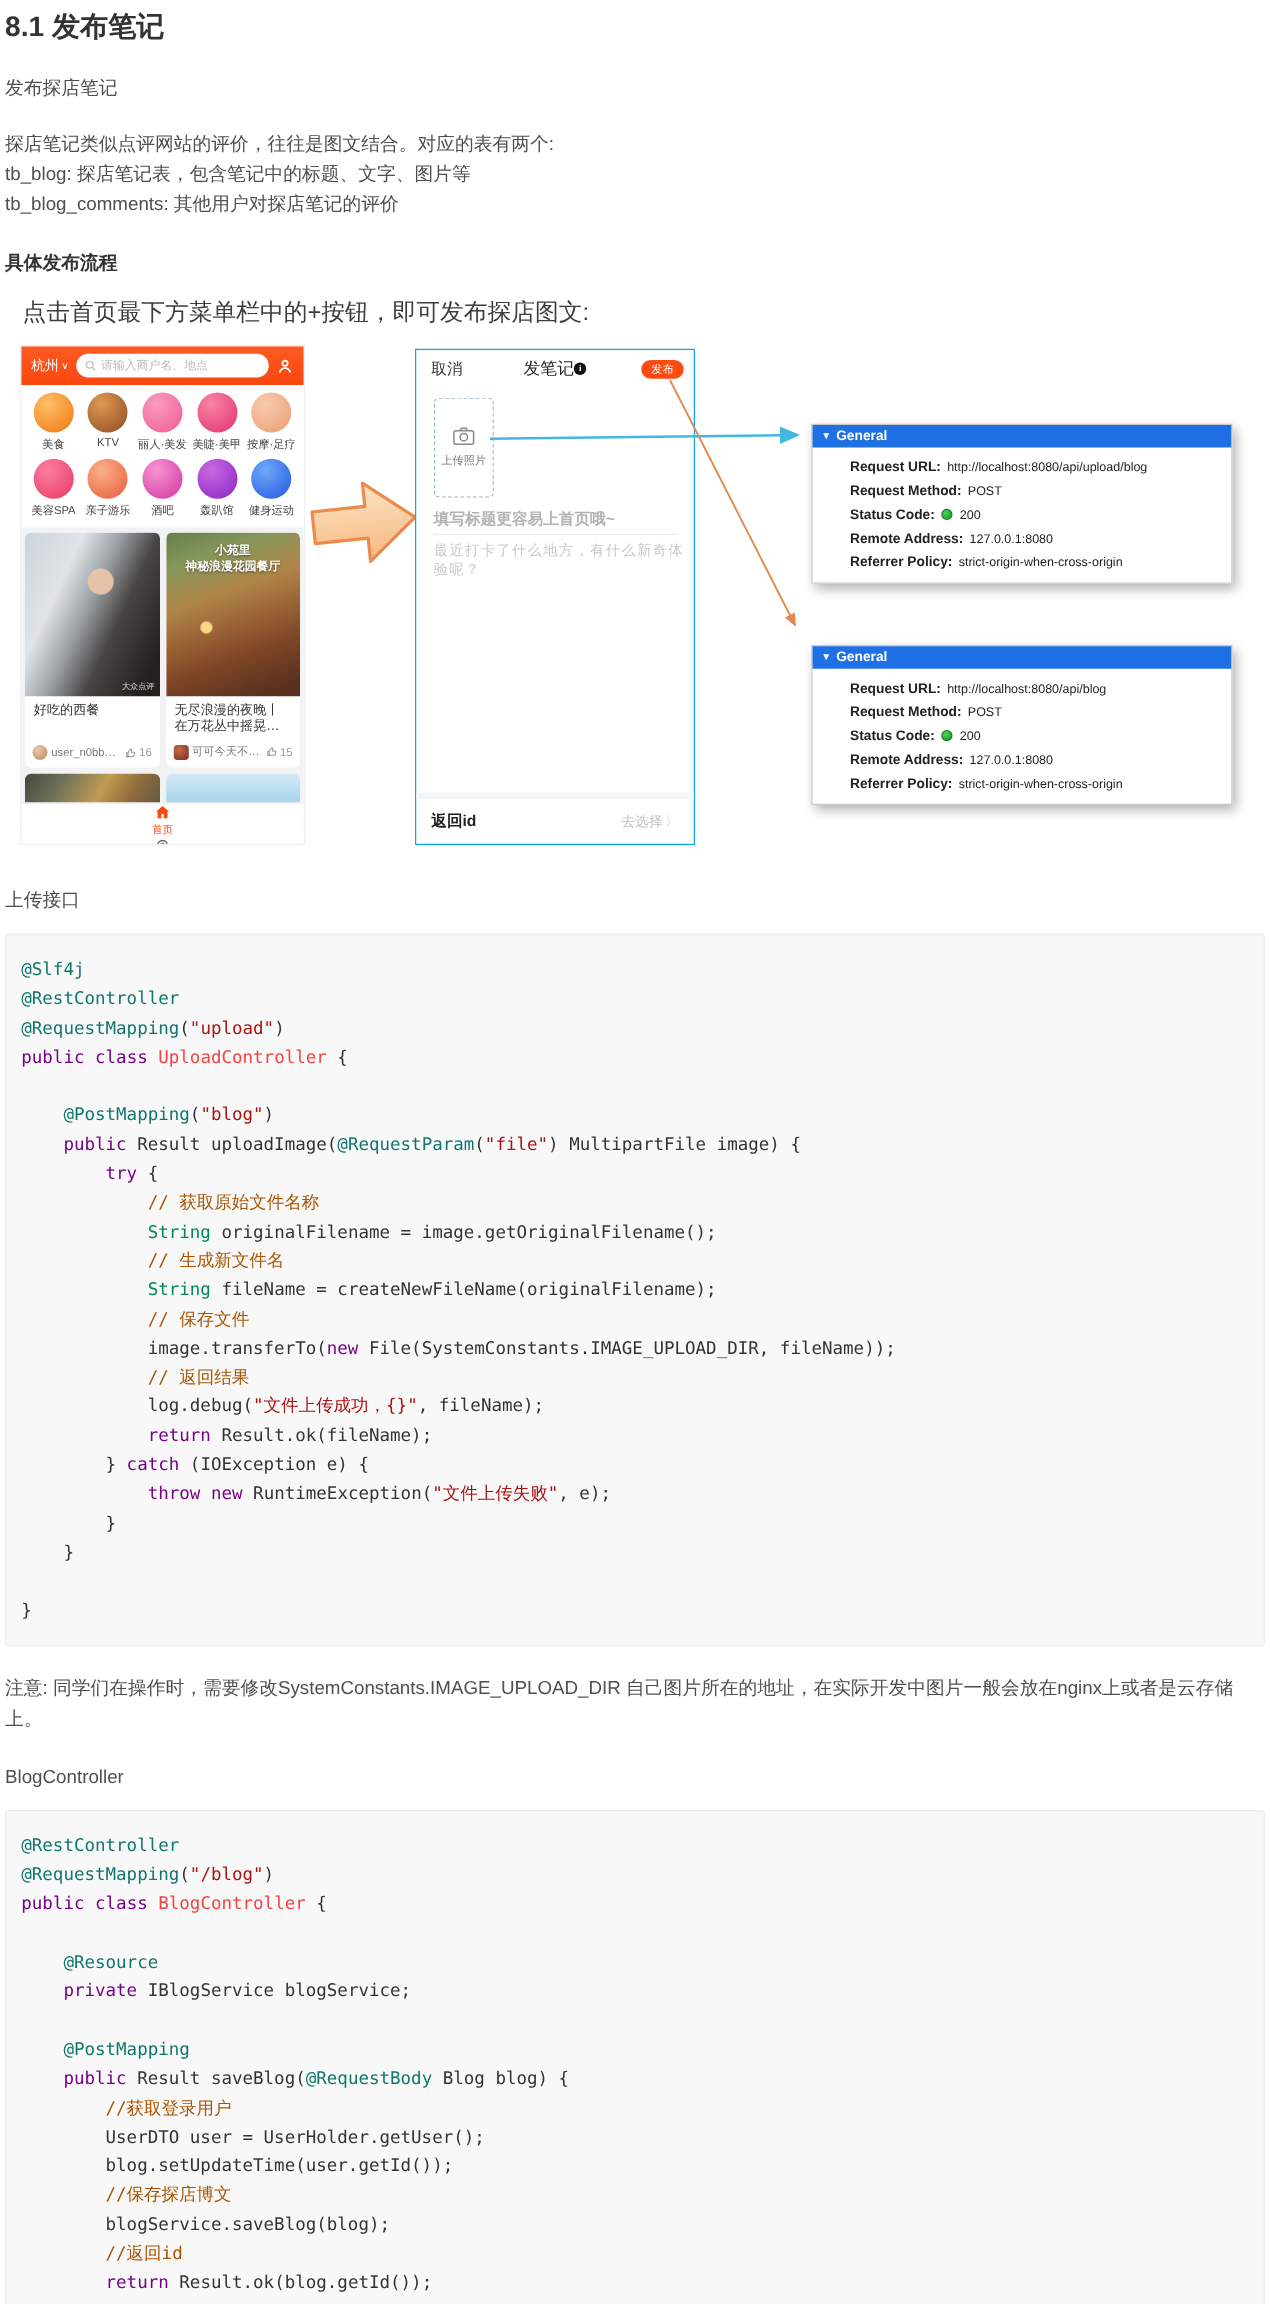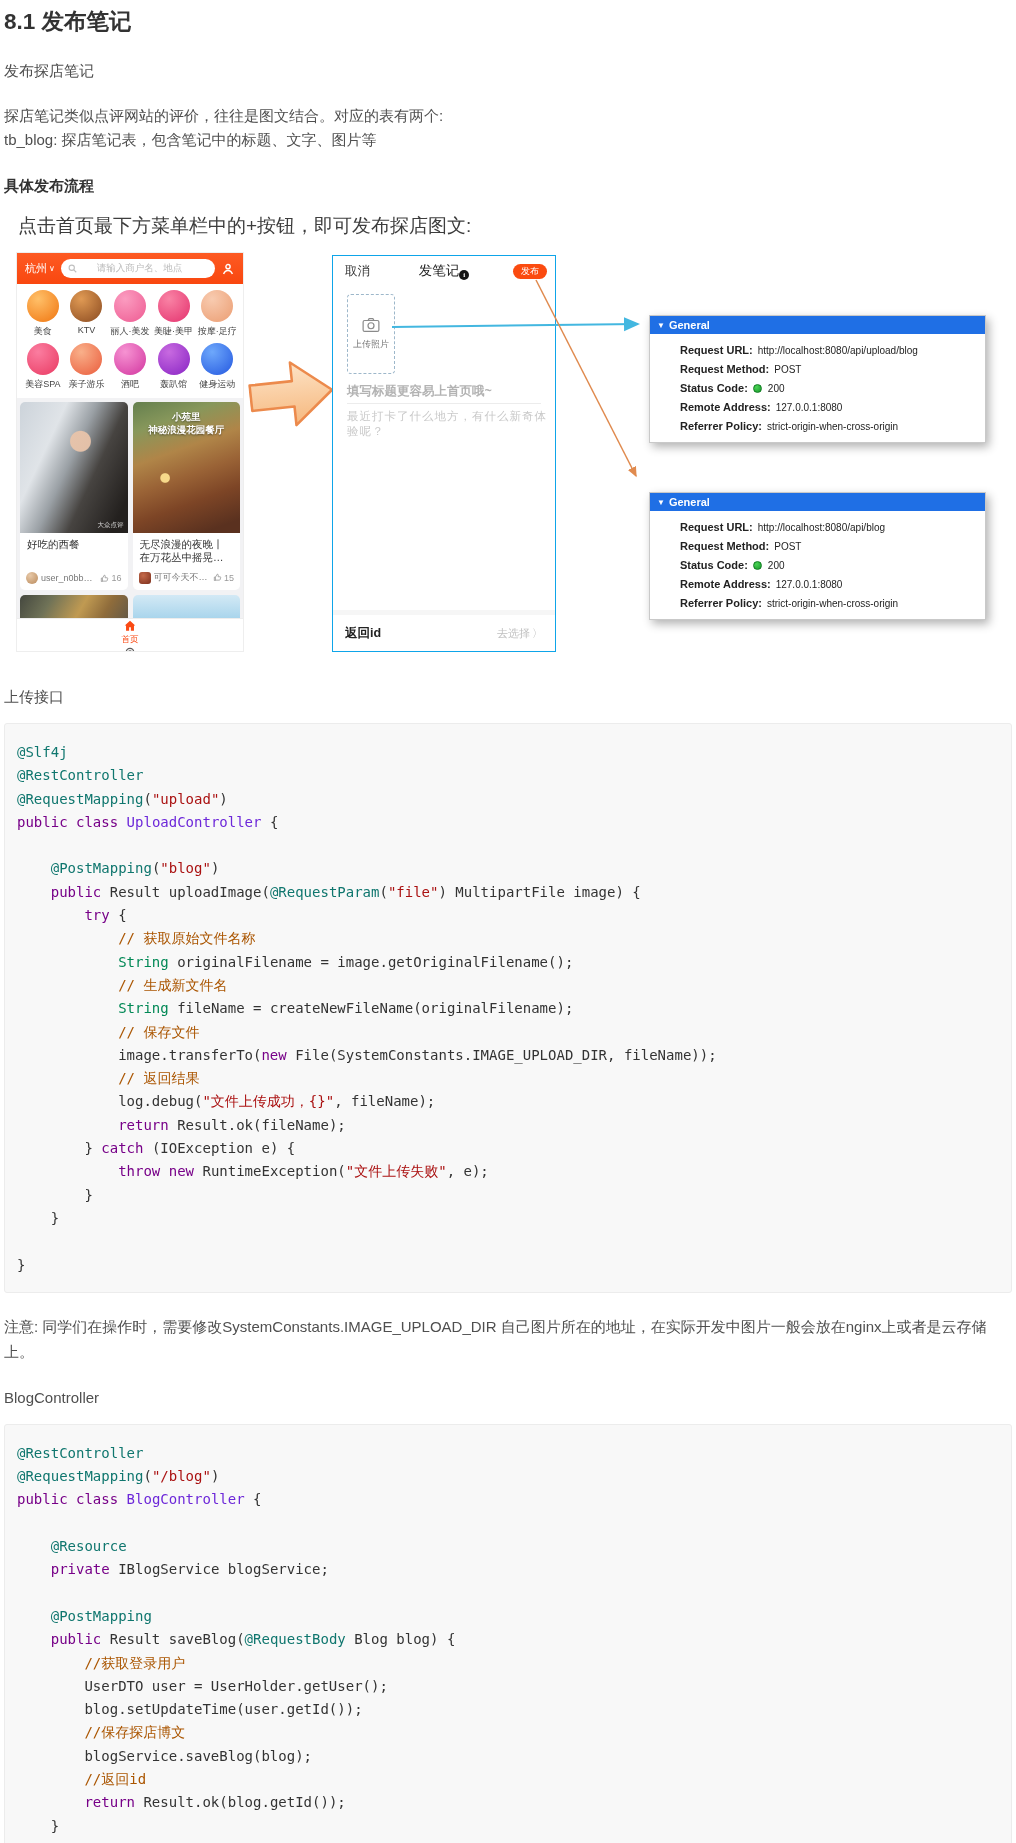--- a/index.html
+++ b/index.html
@@ -20,21 +20,21 @@
 
   
   .phone1{ position:absolute; left:12px; top:5px; width:228px; height:400px;
            background:#fff; border:1px solid #eee; overflow:hidden; }
   .ph1-header{ height:31px; background:linear-gradient(180deg,#fd5a23,#f9470f);
                display:flex; align-items:center; padding:0 8px; gap:6px; }
   .city{ color:#fff; font-size:11px; white-space:nowrap; display:flex; align-items:center; gap:2px;}
   .city .caret{ font-size:8px; }
   .searchbar{ flex:1; height:19px; background:#fff; border-radius:10px;
               display:flex; align-items:center; padding:0 7px; gap:4px; }
-  .searchbar .sph{ font-size:9.5px; color:#bbb; white-space:nowrap; overflow:hidden;margin-left:16px;}
+  .searchbar .sph{ font-size:9.5px; color:#bbb; white-space:nowrap; overflow:hidden;}
   .hdr-user{ width:14px; height:14px; flex:none; }
   .cats{ display:grid; grid-template-columns:repeat(5,1fr); row-gap:5px;
          padding:6px 4px 7px; background:#fff; }
   .cat-item{ display:flex; flex-direction:column; align-items:center; }
   .cat-icon{ width:32px; height:32px; border-radius:50%; }
   .cat-label{ font-size:9px; color:#444; margin-top:3px; white-space:nowrap; }
   .feed{ background:#f2f2f4; padding:4px 3px 4px; }
   .cards-row{ display:flex; gap:5px; }
   .card{ width:108px; height:188px; background:#fff; border-radius:5px; overflow:hidden;
          display:flex; flex-direction:column; }
@@ -71,21 +71,21 @@
       box-shadow:0 2px 5px rgba(250,74,20,.45); }
 
   
   .block-arrow{ position:absolute; left:245px; top:108px; width:85px; height:78px; transform:rotate(-6deg); }
 
   
   .phone2{ position:absolute; left:328px; top:8px; width:224px; height:397px;
            background:#fff; border:1px solid #0ea5e9; }
   .ph2-header{ position:relative; height:30px; display:flex; align-items:center; justify-content:center; }
   .cancel{ position:absolute; left:12px; font-size:12.5px; color:#333; }
-  .ph2-title{ font-size:13.5px; color:#222; display:flex; align-items:flex-end; gap:0;font-family:Liberation Serif, serif; }
+  .ph2-title{ font-size:13.5px; color:#222; display:flex; align-items:center; gap:0;font-family:Liberation Serif, serif; }
   .info-badge{ width:10px; height:10px; border-radius:50%; background:#141414; color:#fff;
       font-size:7px; line-height:10px; text-align:center; font-weight:700;}
   .publish-btn{ position:absolute; right:8px; top:8px; height:15px; padding:0 8px; border-radius:8px;
       background:#fb4b10; color:#fff; font-size:9px; line-height:15px; border:none; }
   .upload-box{ position:absolute; left:14px; top:38px; width:48px; height:80px;
       border:1px dashed #9db7ca; border-radius:4px; display:flex; flex-direction:column;
       align-items:center; justify-content:center; gap:5px; }
   .upload-box svg{ width:18px; height:16px; }
   .upload-label{ font-size:9px; color:#777; }
   .ph-title-placeholder{ position:absolute; left:14px; top:127px; font-size:12.5px; font-weight:700; color:#b3b3b3; }
@@ -116,32 +116,33 @@
       vertical-align:-1px; background:radial-gradient(circle at 35% 30%,#4ad455,#18962b);
       border:1px solid #0f7d20; }
 
   
   .label-line{ margin-top:20px; }
   pre.code{ margin-top:14px; background:#f8f8f8; border:1px solid #ececec; border-radius:3px;
       padding:17px 12px 15px; font-family:"DejaVu Sans Mono","Liberation Mono",monospace;
       font-size:14px; line-height:23.3px; color:#333; overflow:hidden; }
   .cl{ white-space:pre; min-height:23.3px; }
   .tk-k{ color:#708; } .tk-s{ color:#a11; } .tk-c{ color:#a50; }
-  .tk-t{ color:#085; } .tk-d{ color:#6d28d9; } .tk-m{ color:#0f766e; } .tk-p{ color:#333; }
+  .tk-t{ color:#085; } .tk-d{ color:#ef4444; } .tk-m{ color:#0f766e; } .tk-p{ color:#333; }
   .note{ margin:21px 0 0; line-height:25px; }
   .ctrl-label{ margin-top:22px; }
 </style>
 </head>
 <body>
 
 <h2>8.1 发布笔记</h2>
 <p class="p intro">发布探店笔记</p>
 <div class="p desc">
   <div>探店笔记类似点评网站的评价，往往是图文结合。对应的表有两个:</div>
   <div>tb_blog: 探店笔记表，包含笔记中的标题、文字、图片等</div>
+  <div>tb_blog_comments: 其他用户对探店笔记的评价</div>
 </div>
 <p class="subhead">具体发布流程</p>
 <p class="step">点击首页最下方菜单栏中的+按钮，即可发布探店图文:</p>
 
 <div class="figure">
 
   <div class="phone1">
     <div class="ph1-header">
       <span class="city">
         <span>杭州</span>

